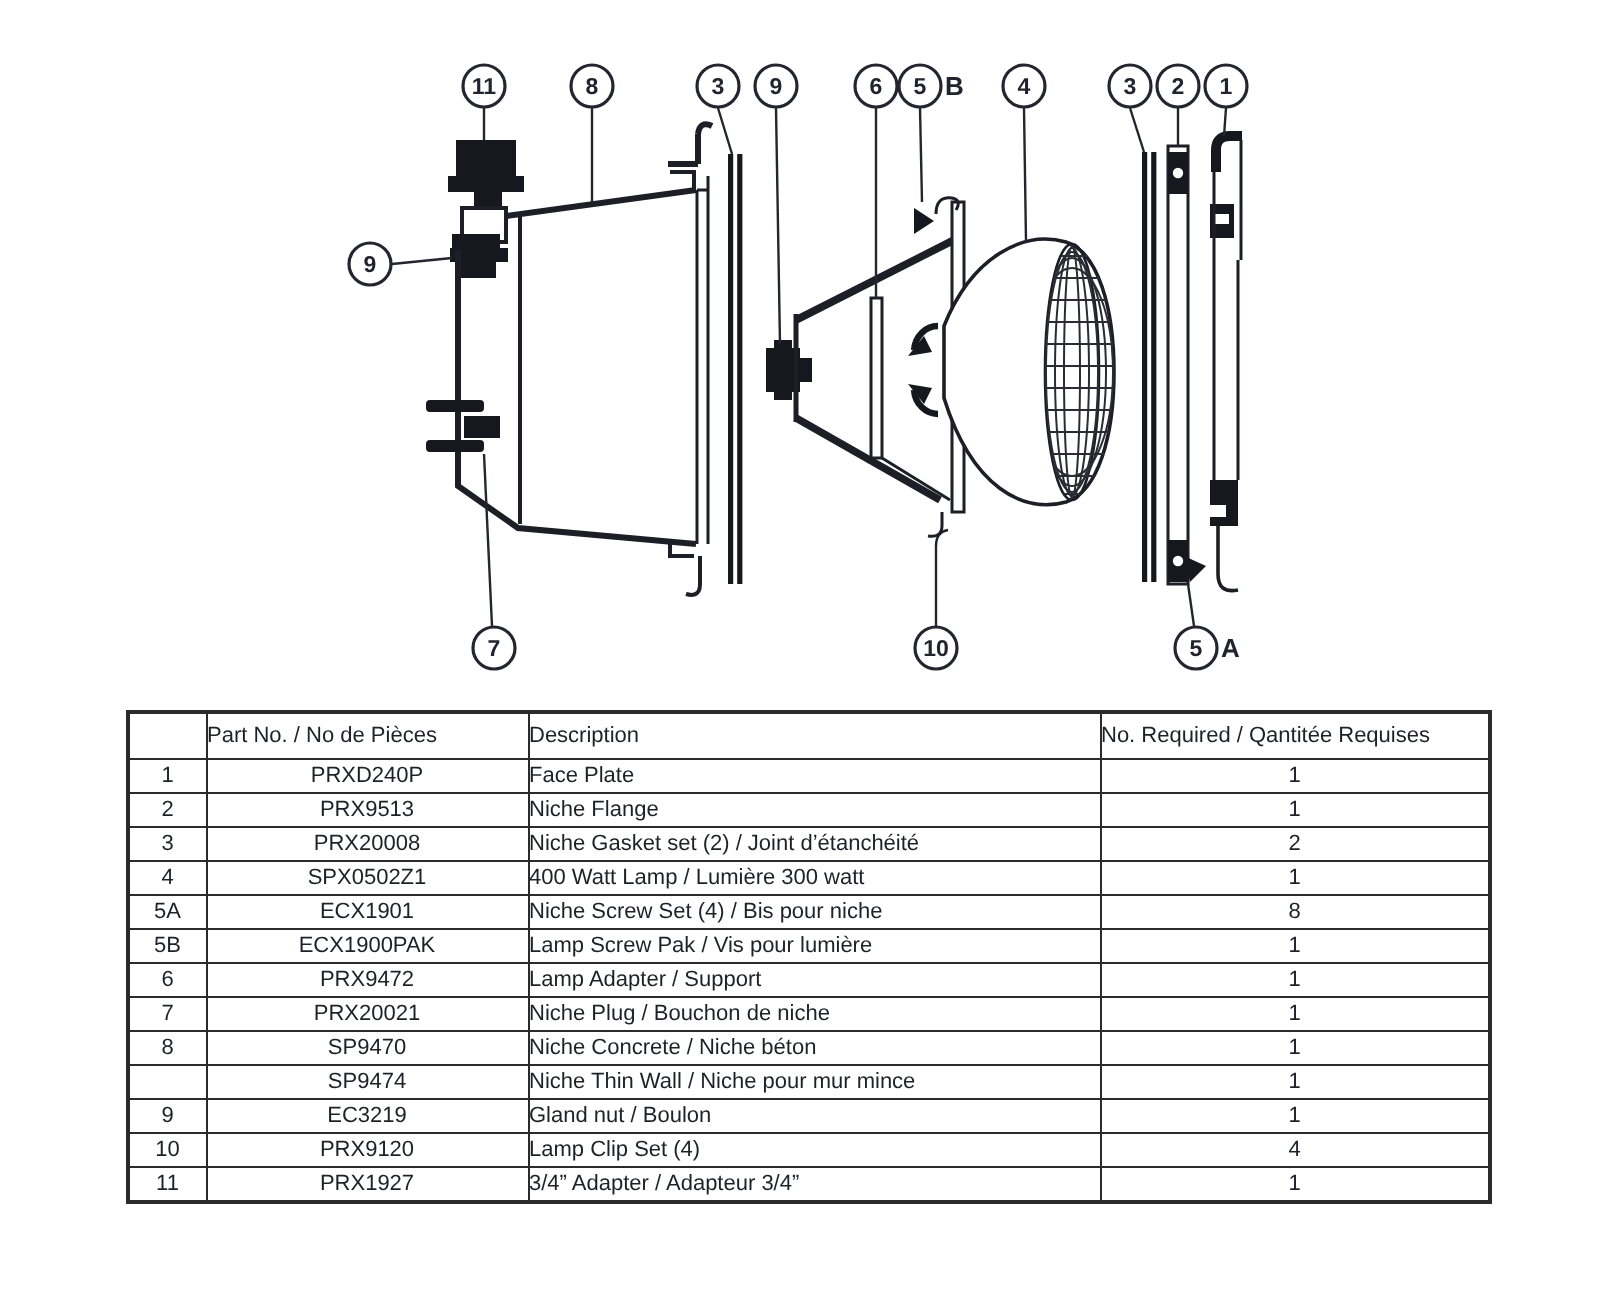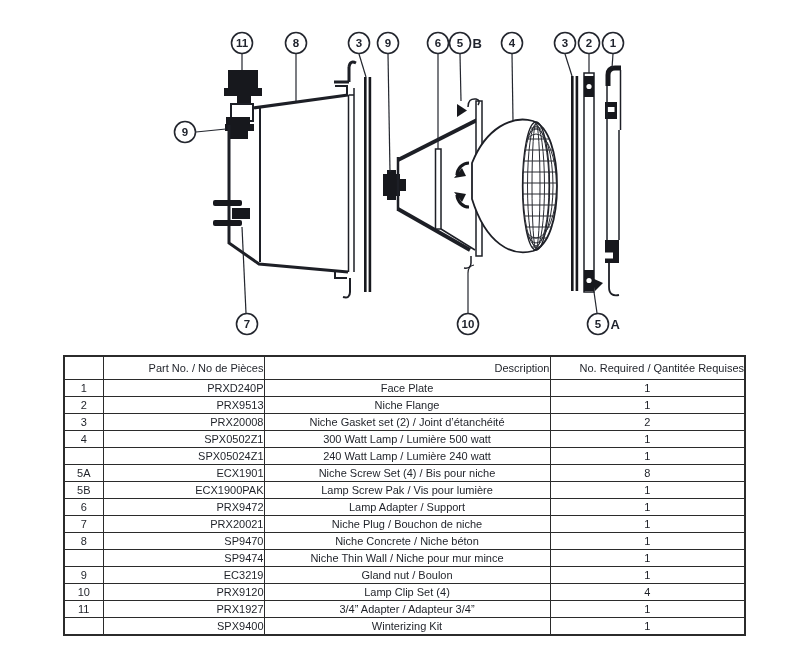--- a/index.html
+++ b/index.html
@@ -30,25 +30,25 @@
   .co-suffix{font-family:"Liberation Sans",sans-serif;font-size:13px;font-weight:bold;
           fill:#20242e;text-anchor:start}
   .leader{stroke:#23262e;stroke-width:1.2;fill:none}
 
   
   table.parts{position:absolute;left:63px;top:355px;width:681px;border-collapse:collapse;
               table-layout:fixed;font-size:11px;color:#1e2128;background:#fff;
               border:2px solid #2b2b2b;}
   table.parts th,table.parts td{border:1px solid #2b2b2b;padding:0;overflow:hidden;
               white-space:nowrap;vertical-align:middle;}
-  table.parts th{height:22px;text-align:right;font-weight:normal;}
+  table.parts th{height:22px;text-align:left;font-weight:normal;}
   table.parts td{height:16px;}
   td.c-item,td.c-qty{text-align:center;}
-  td.c-part{text-align:right;padding-left:44px;}
-  td.c-desc{text-align:center;padding-left:36px;}
+  td.c-part{text-align:center;padding-left:44px;}
+  td.c-desc{text-align:left;padding-left:36px;}
 </style>
 </head>
 <body>
 
 <div class="stage">
 
   <svg class="diagram" width="799" height="350" viewBox="0 0 799 350">
     <defs>
       <clipPath id="crescent">
         <path d="M536,122 A13.5,64 0 0 0 536,250 C550,245 557,217 557,186 C557,155 550,127 536,122 Z"></path>
@@ -266,27 +266,21 @@
         </tr>
         <tr>
           <td class="c-item">3</td>
           <td class="c-part">PRX20008</td>
           <td class="c-desc">Niche Gasket set (2) / Joint d’étanchéité</td>
           <td class="c-qty">2</td>
         </tr>
         <tr>
           <td class="c-item">4</td>
           <td class="c-part">SPX0502Z1</td>
-          <td class="c-desc">300 Watt Lamp / Lumière 500 watt</td>
-          <td class="c-qty">1</td>
-        </tr>
-        <tr>
-          <td class="c-item"></td>
-          <td class="c-part">SPX05024Z1</td>
-          <td class="c-desc">240 Watt Lamp / Lumière 240 watt</td>
+          <td class="c-desc">400 Watt Lamp / Lumière 300 watt</td>
           <td class="c-qty">1</td>
         </tr>
         <tr>
           <td class="c-item">5A</td>
           <td class="c-part">ECX1901</td>
           <td class="c-desc">Niche Screw Set (4) / Bis pour niche</td>
           <td class="c-qty">8</td>
         </tr>
         <tr>
           <td class="c-item">5B</td>
@@ -329,21 +323,15 @@
           <td class="c-part">PRX9120</td>
           <td class="c-desc">Lamp Clip Set (4)</td>
           <td class="c-qty">4</td>
         </tr>
         <tr>
           <td class="c-item">11</td>
           <td class="c-part">PRX1927</td>
           <td class="c-desc">3/4” Adapter / Adapteur 3/4”</td>
           <td class="c-qty">1</td>
         </tr>
-        <tr>
-          <td class="c-item"></td>
-          <td class="c-part">SPX9400</td>
-          <td class="c-desc">Winterizing Kit</td>
-          <td class="c-qty">1</td>
-        </tr>
       </tbody>
   </table>
 </div>
 
 </body></html>

